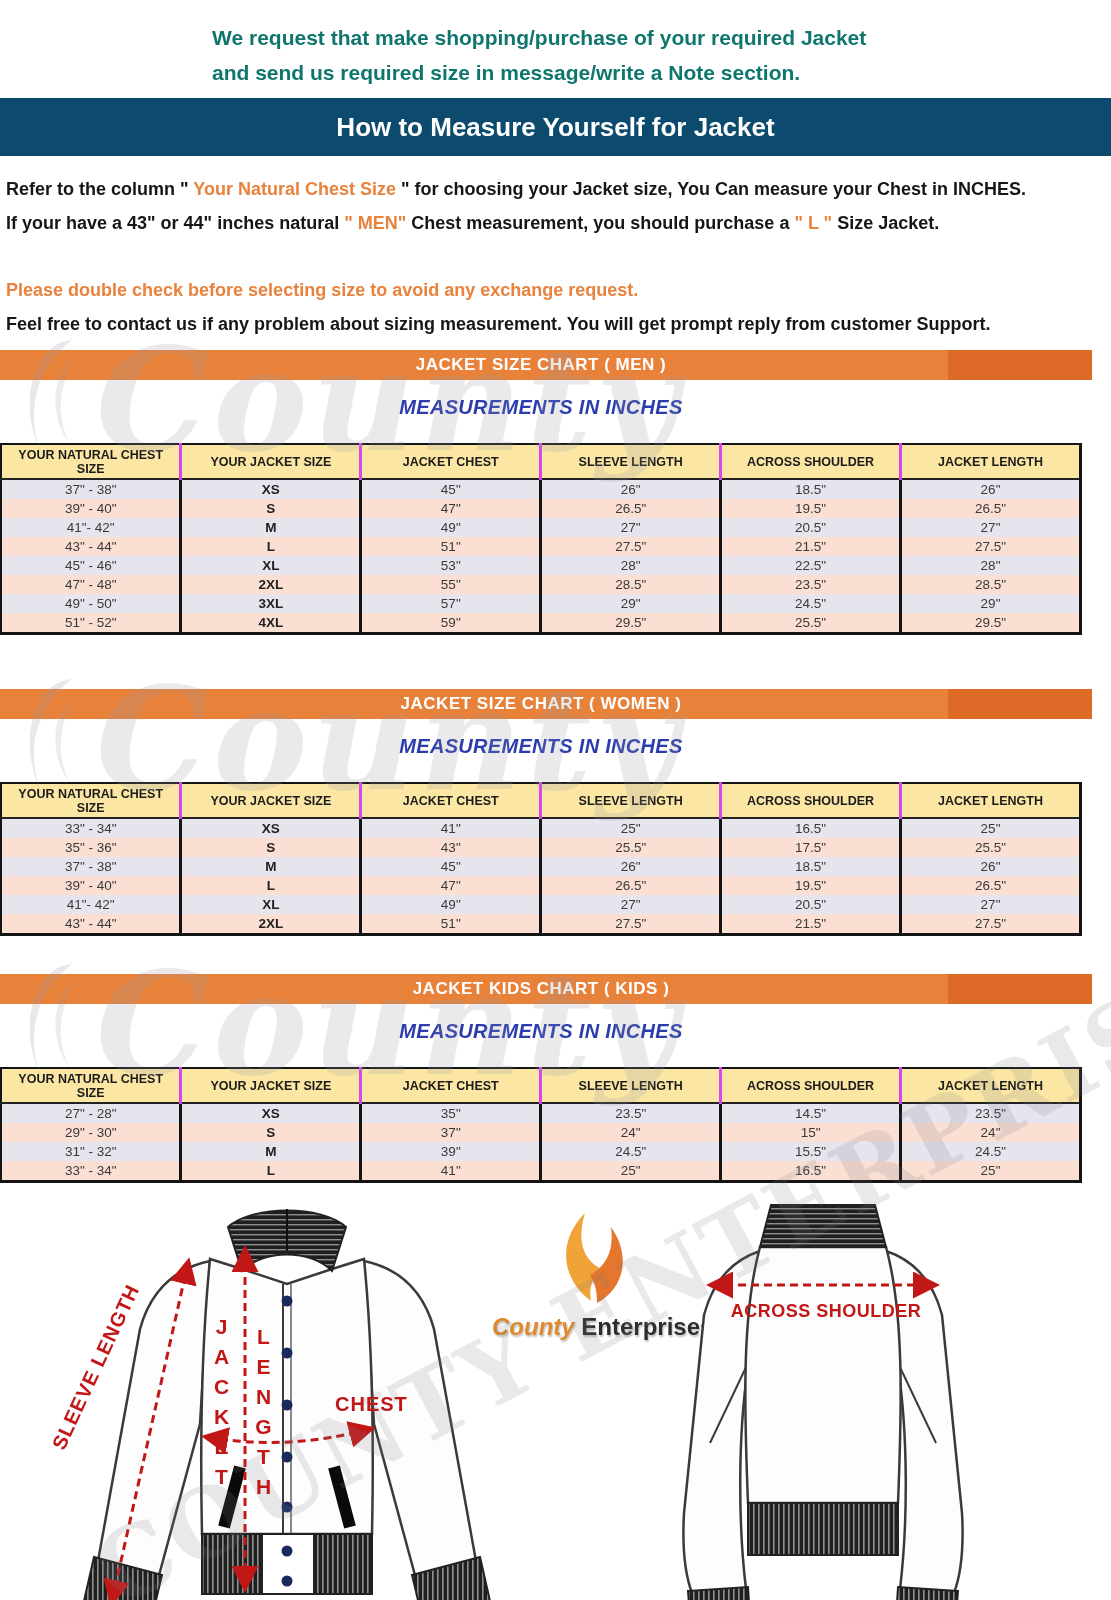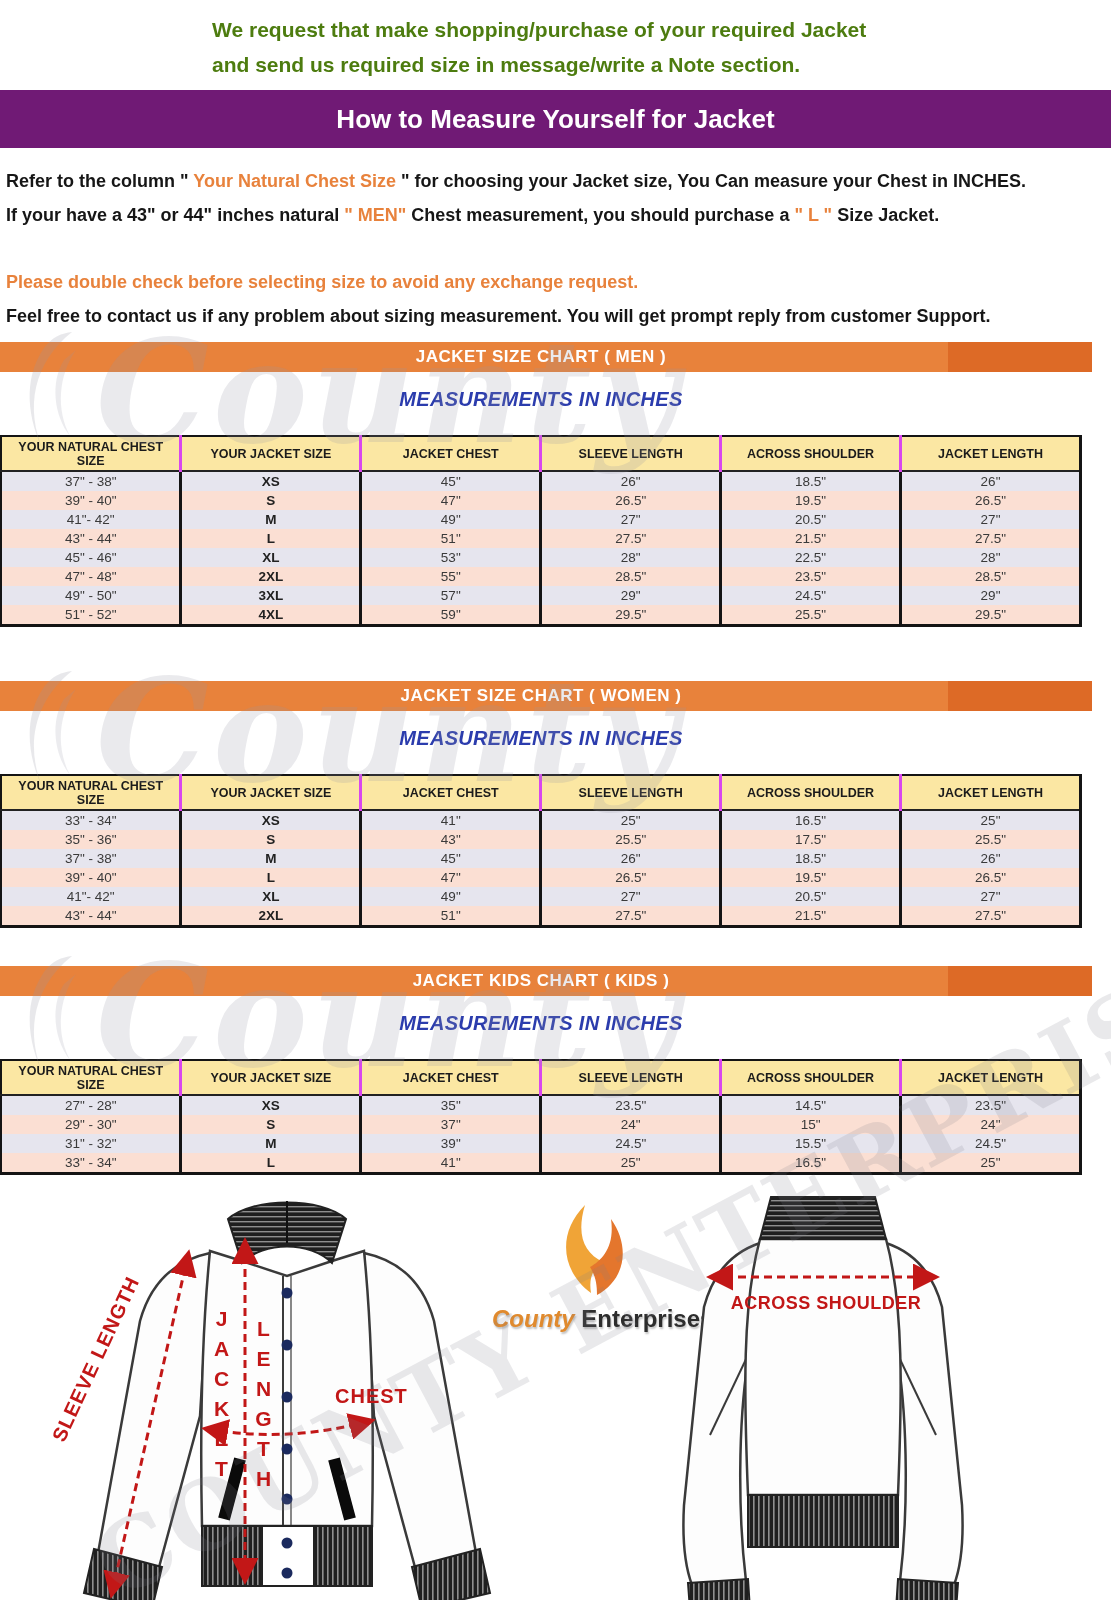--- a/index.html
+++ b/index.html
@@ -1,24 +1,24 @@
 <!DOCTYPE html>
 <html><head>
 <meta charset="utf-8">
 <style>
   html,body{margin:0;padding:0;background:#ffffff;}
   .page{
     position:relative;width:1111px;height:1600px;overflow:hidden;background:#fff;
     font-family:"Liberation Sans",sans-serif;
   }
   
-  .intro{padding:12px 0 0 212px;font-size:21px;font-weight:bold;color:#4d7c0f;line-height:35px;}
+  .intro{padding:20px 0 0 212px;font-size:21px;font-weight:bold;color:#0f766e;line-height:35px;}
   .intro div{white-space:nowrap;}
   
-  .banner{margin-top:8px;height:58px;background:#701a75;text-align:center;}
+  .banner{margin-top:8px;height:58px;background:#0c4a6e;text-align:center;}
   .banner span{display:inline-block;line-height:58px;color:#ffffff;font-size:26px;font-weight:bold;}
   
   .para{margin:16px 6px 0 6px;font-size:18px;font-weight:bold;color:#161616;line-height:34px;}
   .para .hl{color:#E8823C;}
   .para2{margin-top:33px;}
   .warn{color:#E8823C;}
   
   .size-section{position:relative;}
   .band{
     position:relative;margin-top:9px;width:1092px;height:30px;

